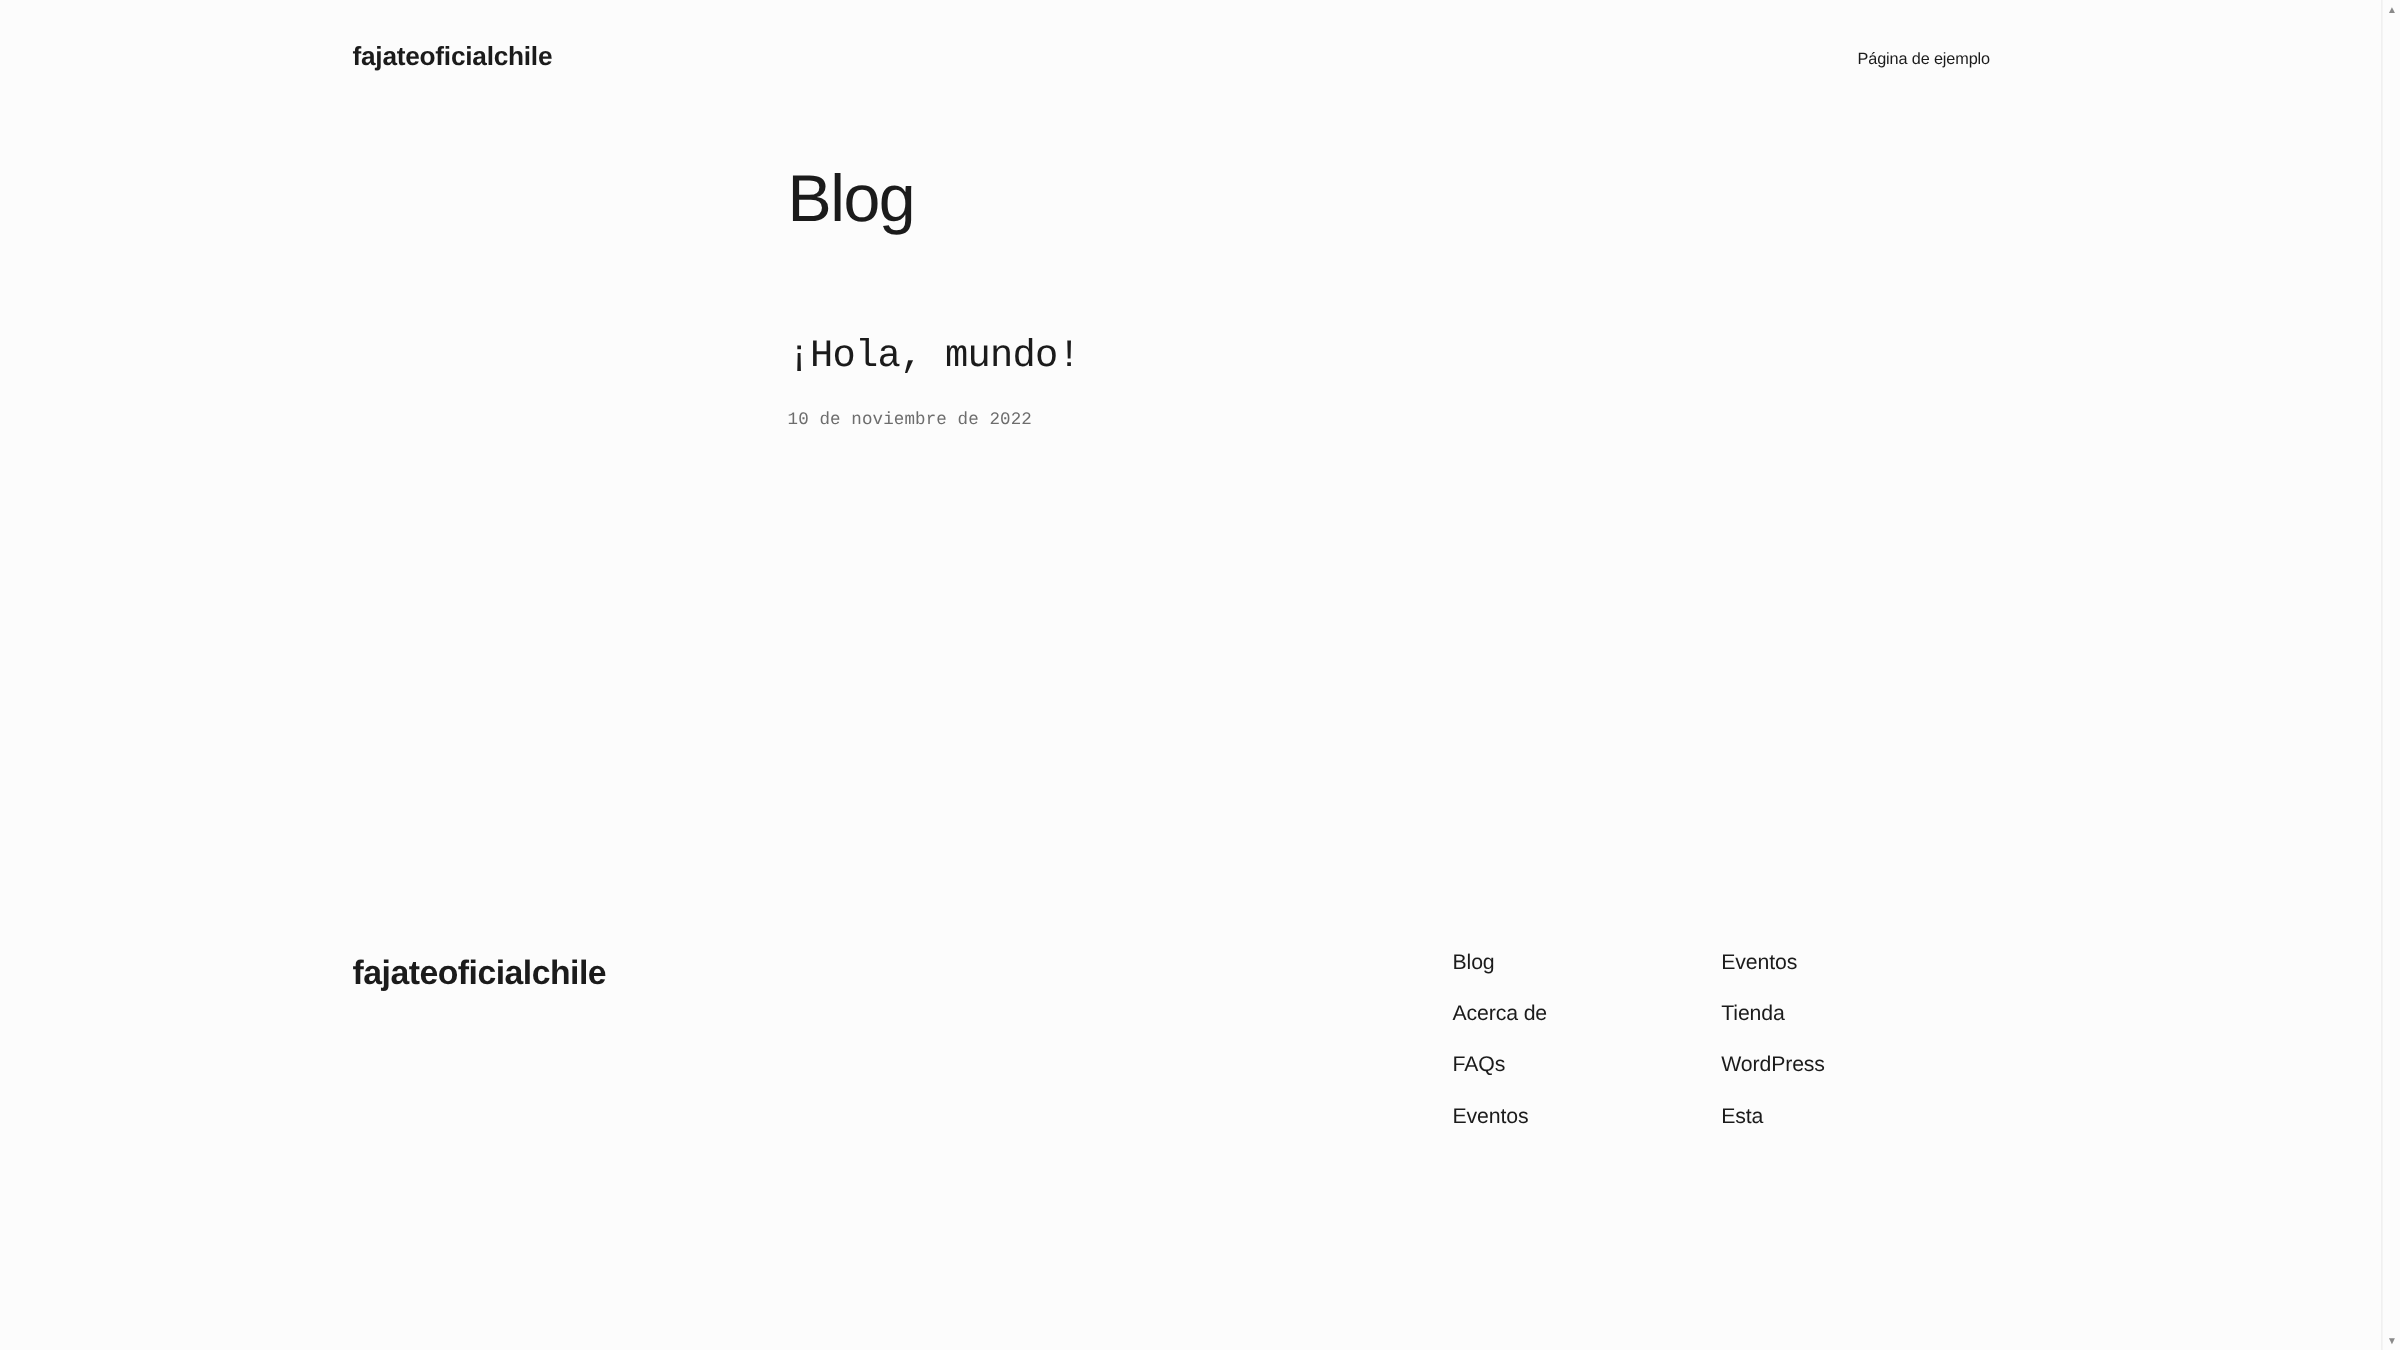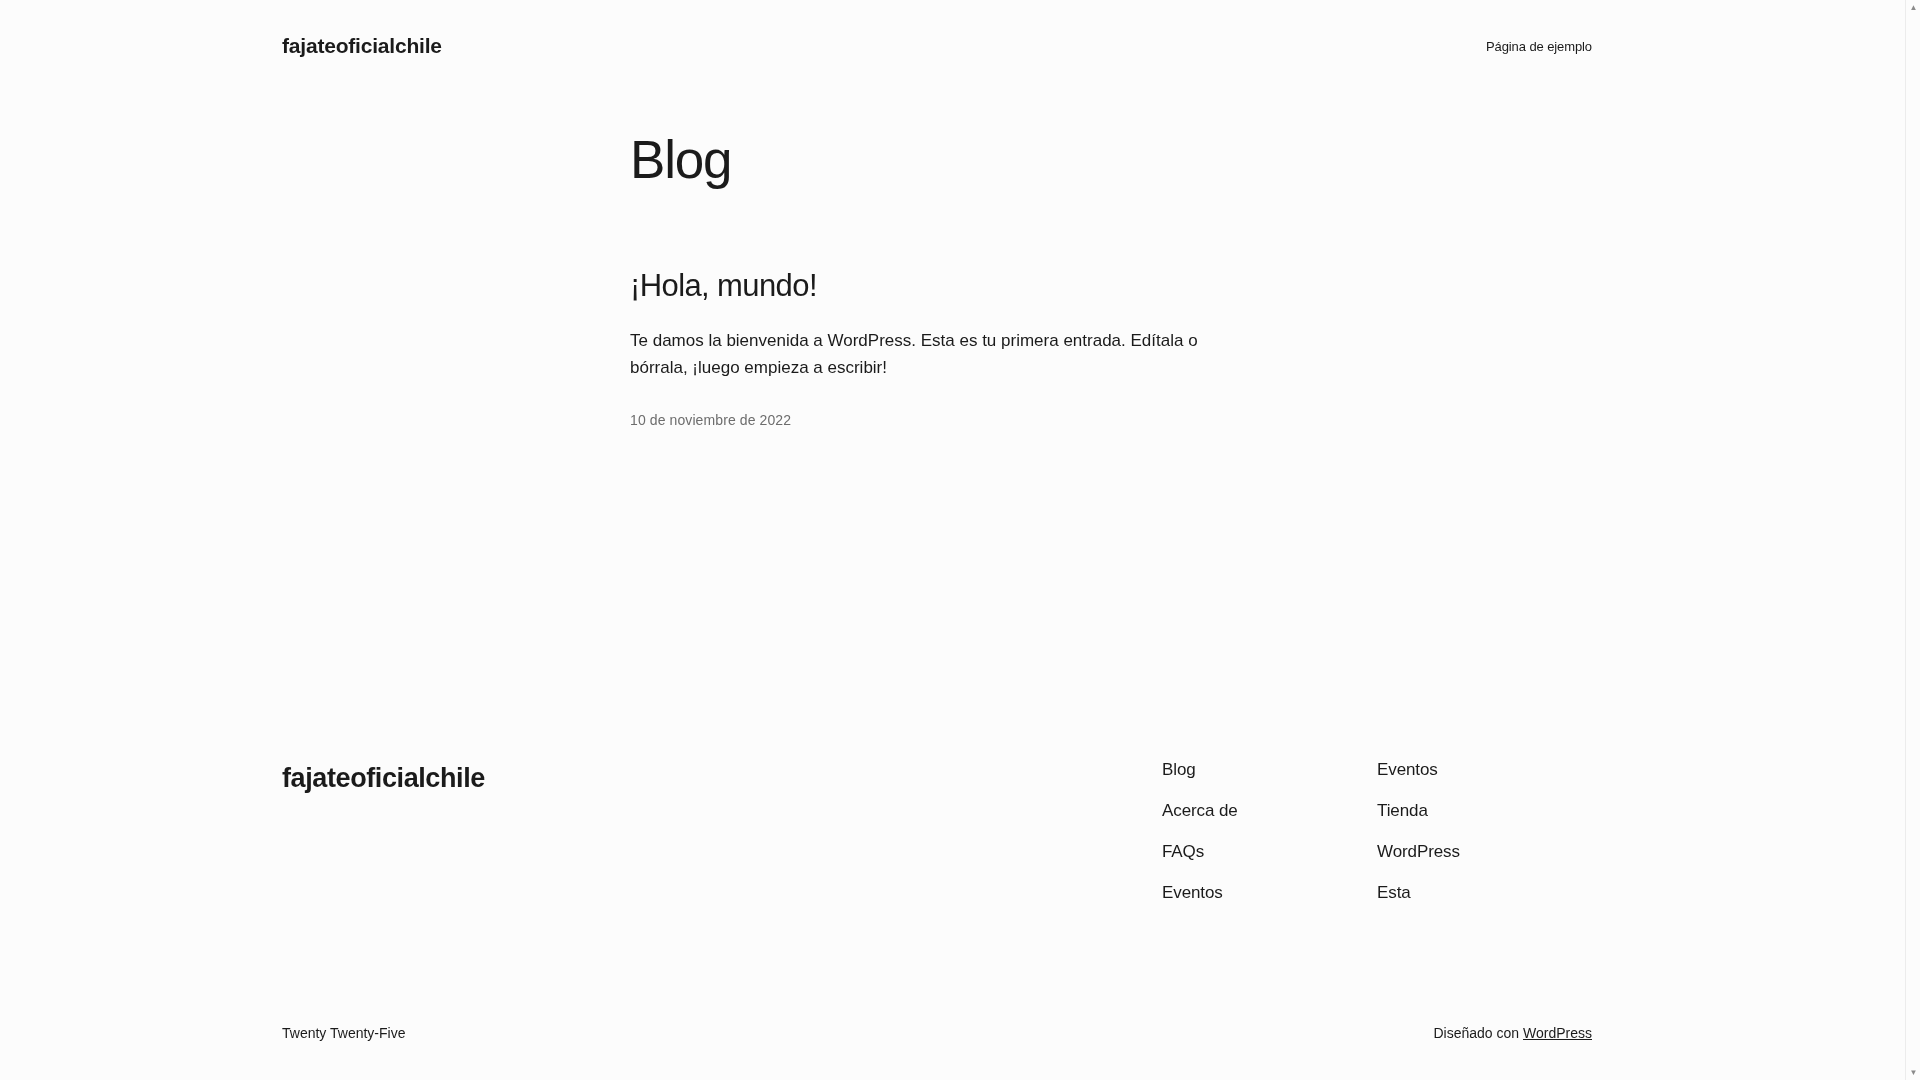--- a/index.html
+++ b/index.html
@@ -67,20 +67,21 @@
     letter-spacing: -1.2px;
     margin: 0 0 0 0;
     line-height: 1.15;
     color: #1b1b1b;
   }
 
   .post-list {
     margin-top: 76px;
   }
   .post {
+    font-family: Liberation Mono, monospace;
   }
   .post-title {
     font-size: 31px;
     font-weight: 400;
     letter-spacing: -0.6px;
     margin: 0 0 24px 0;
     line-height: 1.2;
     color: #1b1b1b;
   }
   .post-title a { color: inherit; text-decoration: none; }
@@ -198,21 +199,20 @@
 
   <main class="site-main">
     <div class="content-col">
       <h1 class="archive-title">Blog</h1>
 
       <div class="post-list">
         <article class="post">
           <h2 class="post-title">
             <a href="#">¡Hola, mundo!</a>
           </h2>
-          <p class="post-excerpt">Te damos la bienvenida a WordPress. Esta es tu primera entrada. Edítala o bórrala, ¡luego empieza a escribir!</p>
           <div class="post-date">10 de noviembre de 2022</div>
         </article>
       </div>
     </div>
   </main>
 
   <footer class="site-footer">
     <div class="footer-top">
       <a href="#" class="footer-brand">fajateoficialchile</a>
 
@@ -225,26 +225,20 @@
         </div>
         <div class="footer-col">
           <a href="#">Eventos</a>
           <a href="#">Tienda</a>
           <a href="#">WordPress</a>
           <a href="#">Esta</a>
         </div>
       </div>
     </div>
 
-    <div class="footer-bottom">
-      <span>Twenty Twenty-Five</span>
-      <span class="credit">
-        <span>Diseñado con </span><a href="#">WordPress</a>
-      </span>
-    </div>
   </footer>
 
   <div class="scrollbar">
     <div class="arrow up">▲</div>
     <div class="thumb"></div>
     <div class="arrow down">▼</div>
   </div>
 
 </div>
 

